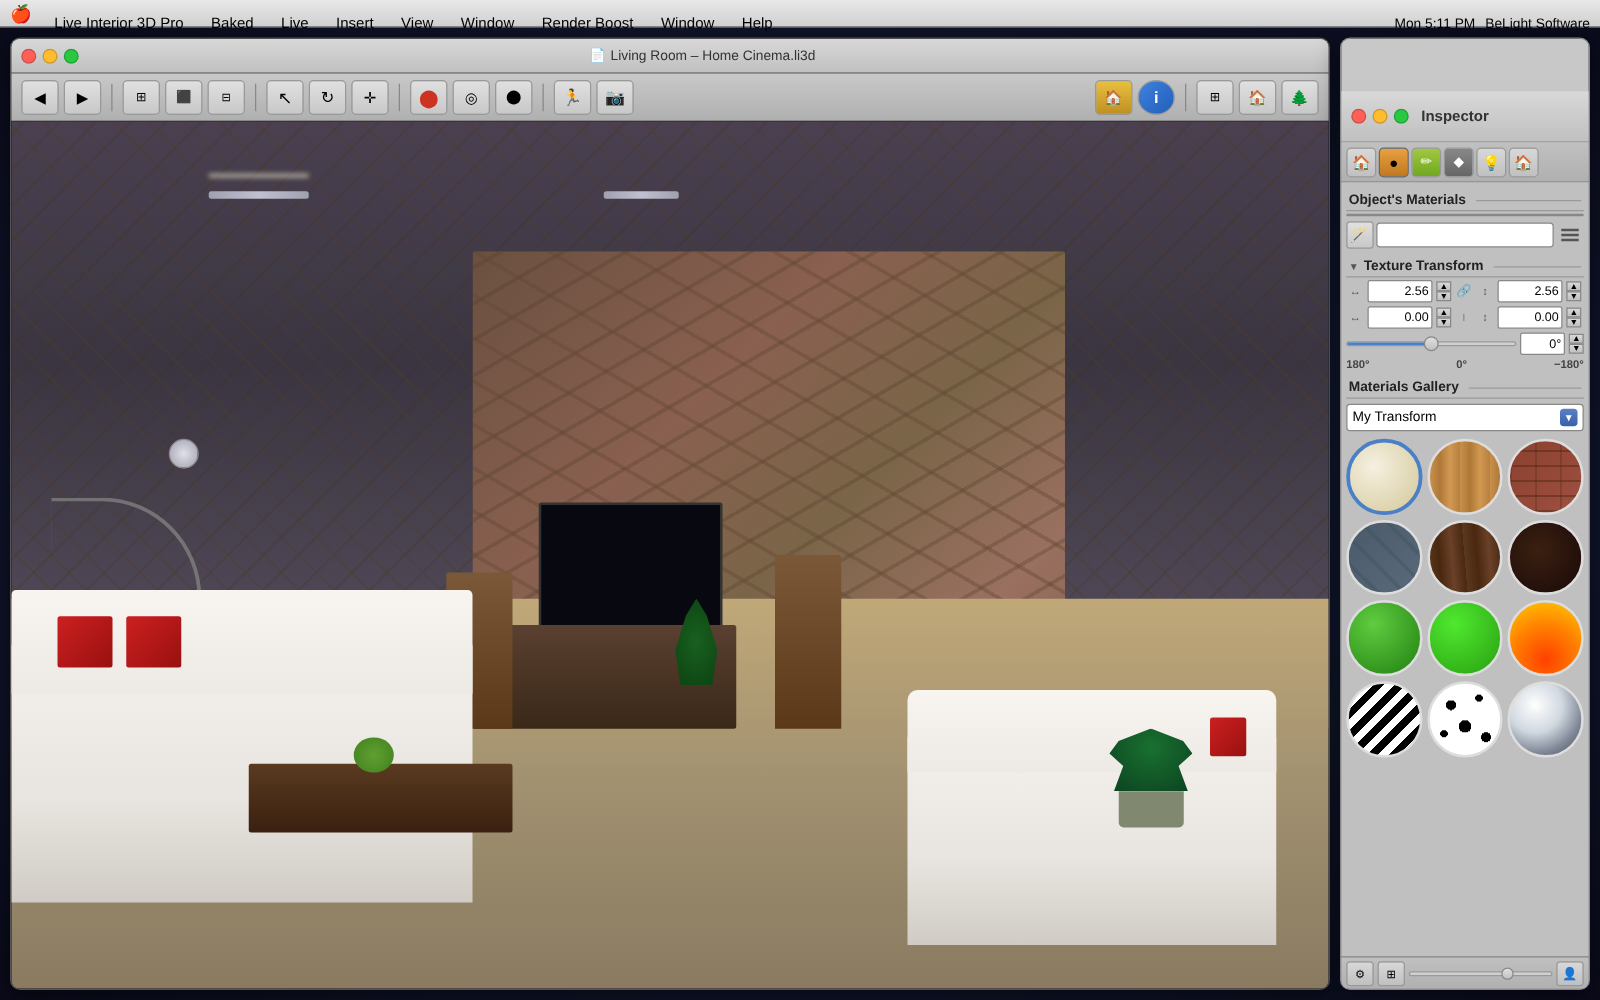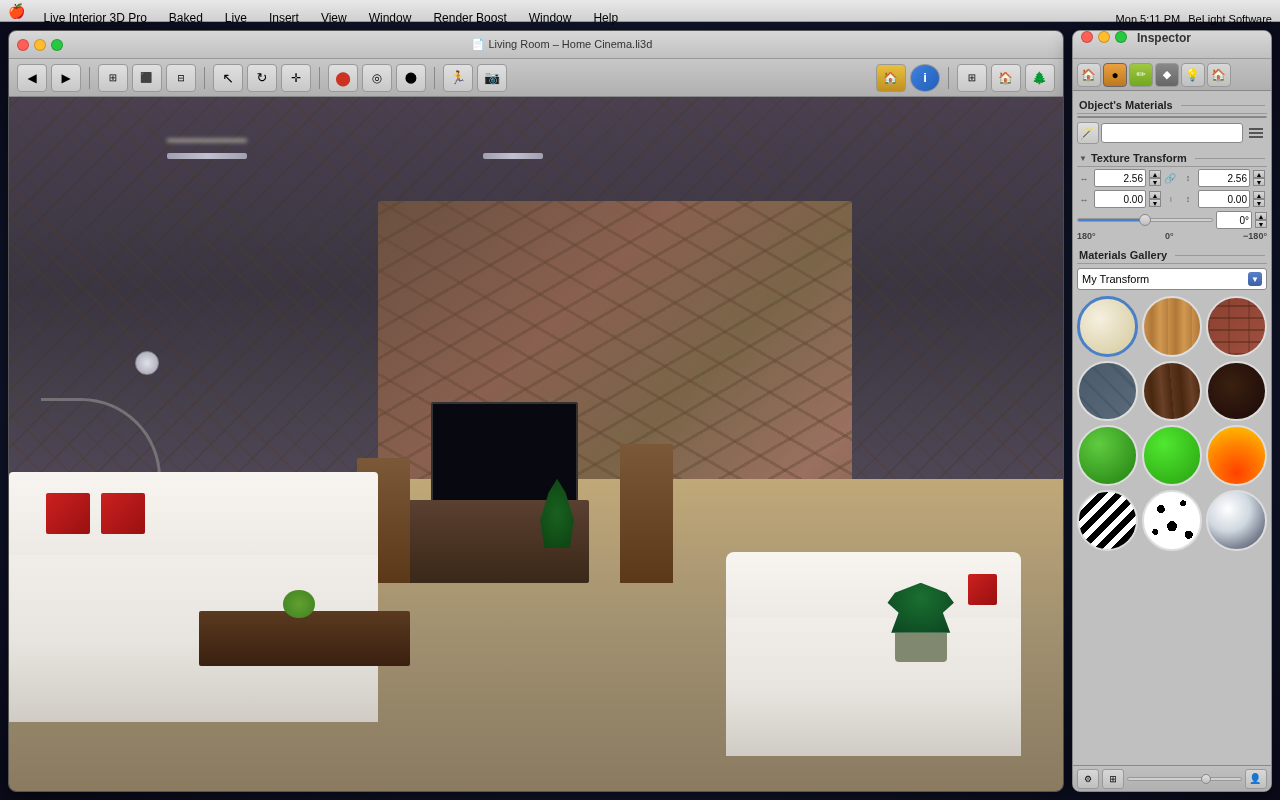--- a/index.html
+++ b/index.html
@@ -254,26 +254,28 @@
       background: linear-gradient(to bottom, #c8c8c8 0%, #b8b8b8 100%);
       border-radius: 8px;
       box-shadow: 0 4px 20px rgba(0,0,0,0.5);
       display: flex;
       flex-direction: column;
       overflow: hidden;
       border: 1px solid #888;
     }
 
     .inspector-titlebar {
-      height: 28px;
+      height: 41px;
       background: linear-gradient(to bottom, #d8d8d8 0%, #c0c0c0 100%);
       display: flex;
+      align-items: center;
       padding: 0 8px;
       gap: 6px;
       border-bottom: 1px solid #999;
+      margin-top: 42px;
     }
     .inspector-title {
       font-size: 12px;
       font-weight: 600;
       color: #333;
       margin-left: 4px;
     }
 
     
     .inspector-tabs {

